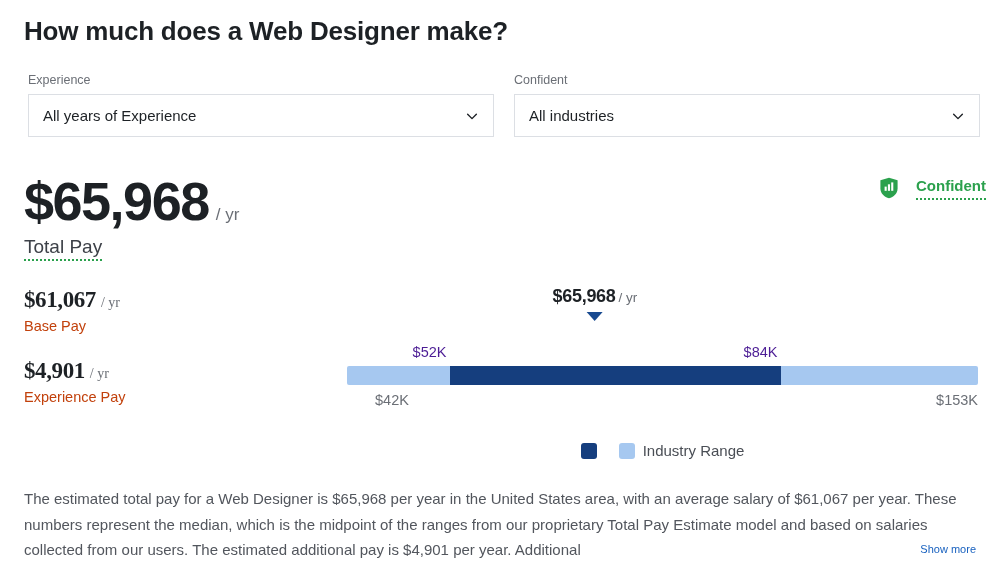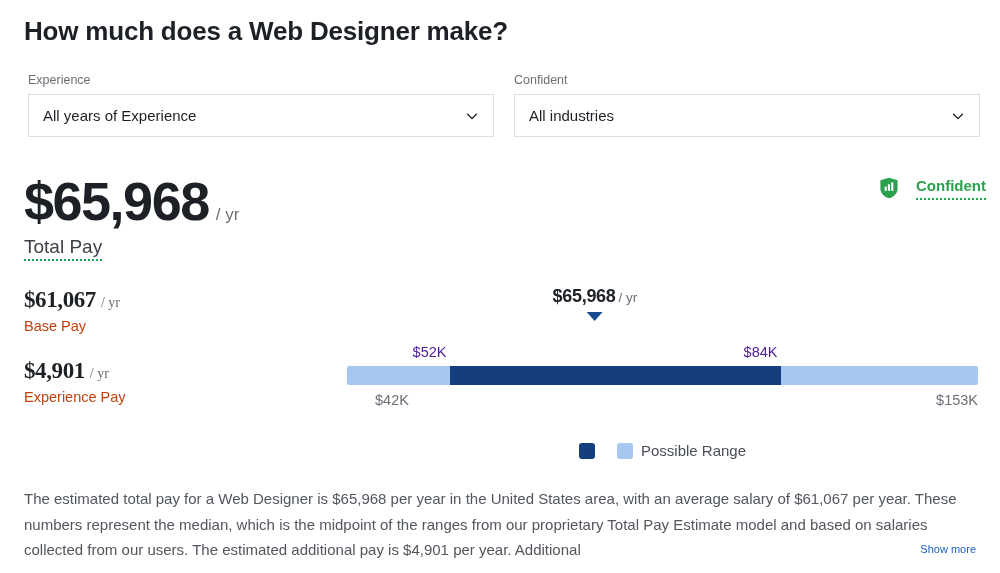--- a/index.html
+++ b/index.html
@@ -391,21 +391,21 @@
       <span class="outer-label-left">$42K</span>
       <span class="outer-label-right">$153K</span>
     </div>
 
     <div class="legend">
       <div class="legend-item">
         <span class="legend-swatch" id="swatch-likely" style="background: rgb(21, 62, 126);"></span>
       </div>
       <div class="legend-item">
         <span class="legend-swatch" id="swatch-possible" style="background: rgb(166, 200, 240);"></span>
-        <span class="legend-text">Possible Range</span>
+        <span class="legend-text">Industry Range</span>
       </div>
     </div>
 
   </div>
 
   <div class="description">
     <span>The estimated total pay for a Web Designer is $65,968 per year in the United States area, with an average salary of $61,067 per year. These numbers represent the median, which is the midpoint of the ranges from our proprietary Total Pay Estimate model and based on salaries collected from our users. The estimated additional pay is $4,901 per year. Additional</span>
     <span class="show-more">Show more</span>
   </div>
 

